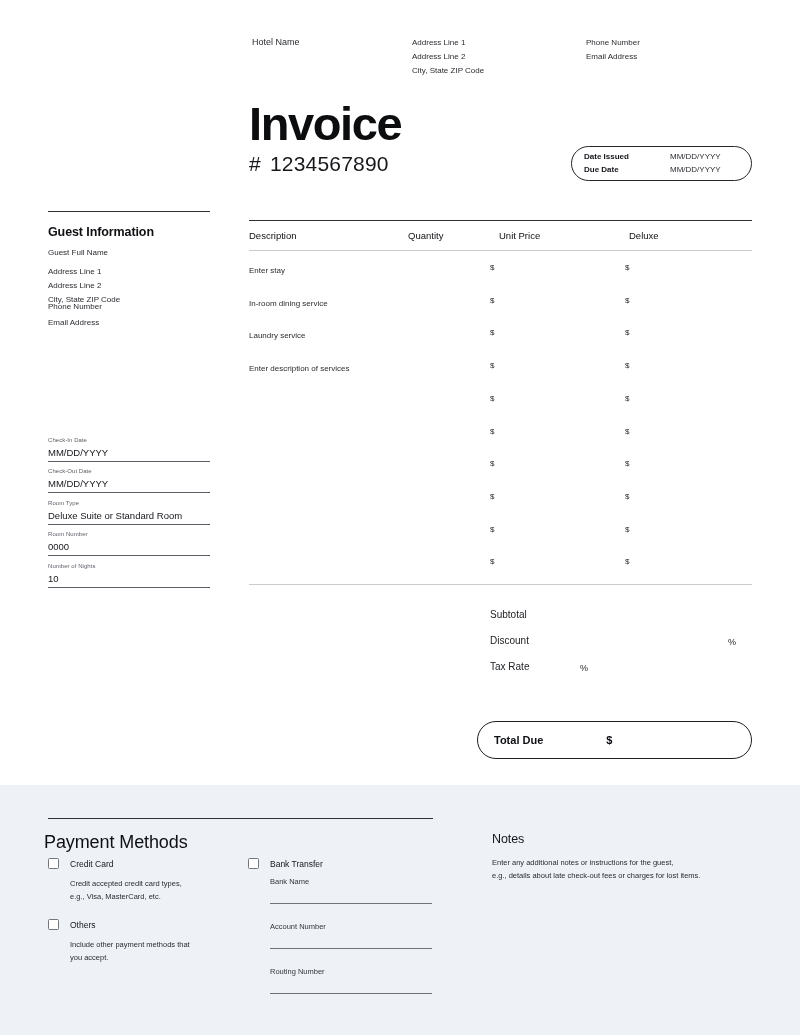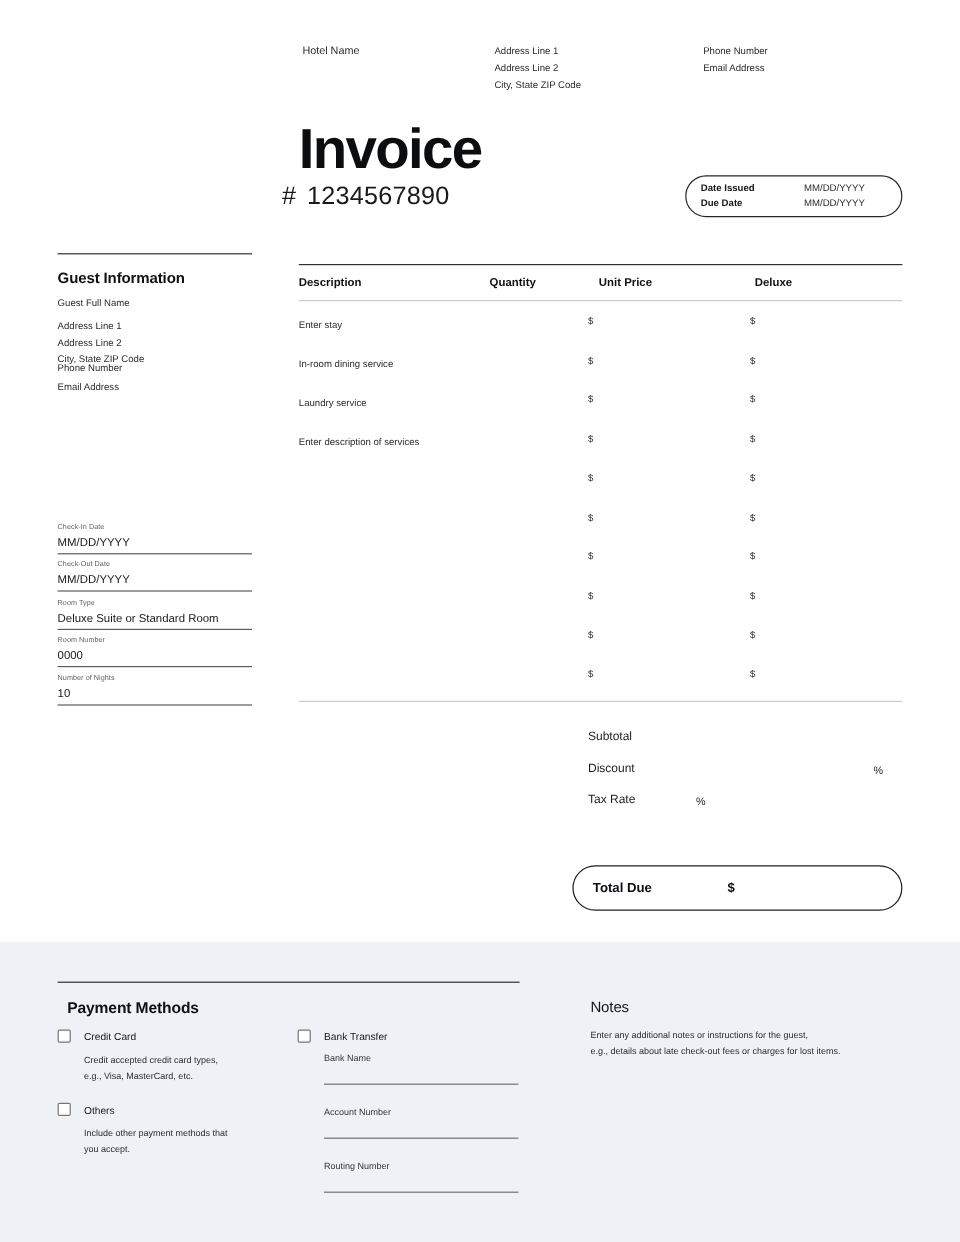--- a/index.html
+++ b/index.html
@@ -45,21 +45,21 @@
     font-size: 8px; color: #2a2c31; line-height: 1.72;
   }
 
   
   .inv-title {
     position: absolute; left: 249px; top: 100px;
     font-size: 47px; font-weight: 700;
     letter-spacing: -1.4px; color: #0c0d0f; line-height: 1;
   }
   .inv-number {
-    position: absolute; left: 235px; top: 152px;
+    position: absolute; left: 249px; top: 152px;
     font-size: 21px; font-weight: 400; color: #18191d;
     letter-spacing: .2px;
   }
   .inv-number .hash { margin-right: 9px; }
 
   
   .date-pill {
     position: absolute; left: 571px; top: 146px;
     width: 181px; height: 35px;
     border: 1.1px solid #24262b;
@@ -93,21 +93,21 @@
     font-size: 9.5px; color: #16171c;
     padding-bottom: 3px; margin-top: 4px;
     border-bottom: 1px solid #5a5d63;
   }
 
   
   #rule-table-top { left: 249px; top: 220px; width: 503px; }
 
   .th {
     position: absolute; top: 230px;
-    font-size: 9.5px; font-weight: 700; color: #0f1014;
+    font-size: 9.5px; font-weight: 400; color: #0f1014;
   }
   .th-desc { left: 249px; }
   .th-qty  { left: 408px; }
   .th-unit { left: 499px; }
   .th-total{ left: 629px; }
 
   .rule-light {
     position: absolute; height: 1px; background: #c9ccd1;
   }
   #rule-head-bottom { left: 249px; top: 250px; width: 503px; }
@@ -135,22 +135,22 @@
 
   
   .footer {
     position: absolute; left: 0; top: 785px;
     width: 800px; height: 250px;
     background: #eef1f5;
   }
   #rule-pay { left: 48px; top: 818px; width: 385px; }
 
   .pay-head {
-    position: absolute; left: 56px; top: 832px;
-    font-size: 13px; font-weight: 700; color: #0f1014; letter-spacing: -.1px;
+    position: absolute; left: 44px; top: 832px;
+    font-size: 18px; font-weight: 400; color: #0f1014; letter-spacing: -.1px;
   }
   .notes-head {
     position: absolute; left: 492px; top: 832px;
     font-size: 12.5px; font-weight: 400; color: #16171c; letter-spacing: -.1px;
   }
   .notes-body {
     position: absolute; left: 492px; top: 856px;
     font-size: 7.5px; color: #2a2c31; line-height: 1.74;
   }
 

